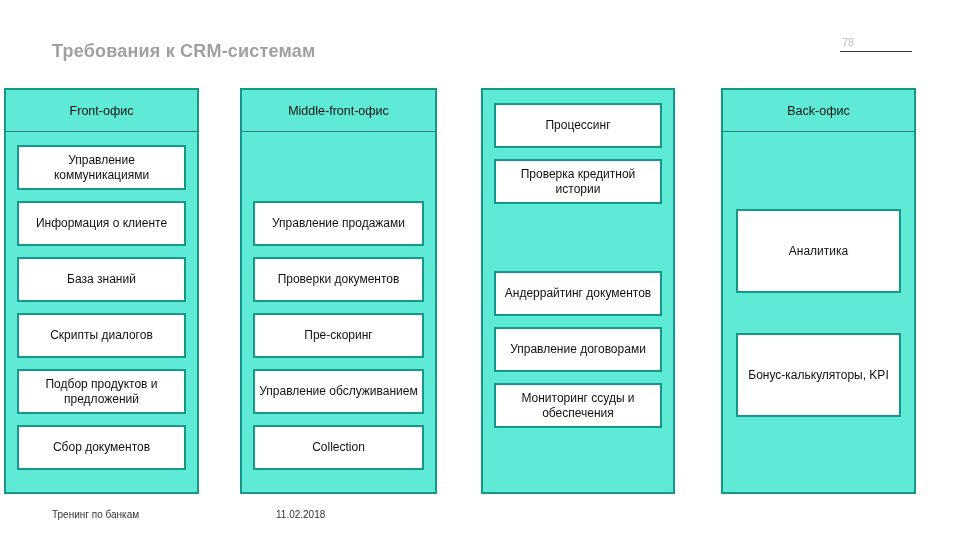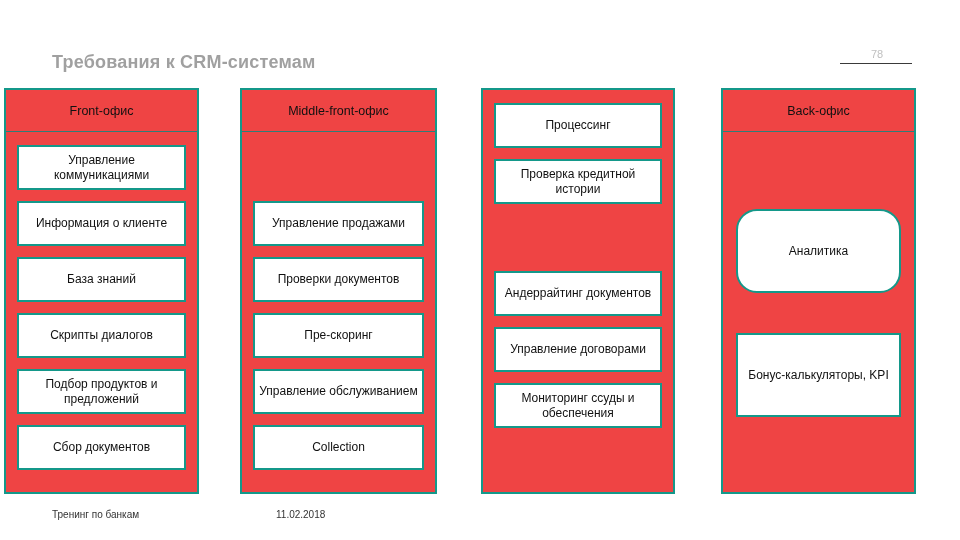--- a/index.html
+++ b/index.html
@@ -20,30 +20,29 @@
   
   .slide-title {
     position: absolute;
     left: 52px;
     top: 41px;
     font-size: 18px;
     font-weight: bold;
     color: #a0a0a0;
     letter-spacing: 0.2px;
     white-space: nowrap;
-    margin-top: 11px;
   }
 
   
   .page-num-wrap {
     position: absolute;
     right: 48px;
-    top: 48px;
+    top: 36px;
     width: 72px;
-    text-align: center;
+    text-align: left;
   }
   .page-num {
     font-size: 11px;
     color: #c0c0c0;
     line-height: 13px;
     padding-left: 2px;
   }
   .page-rule {
     margin-top: 2px;
     border-bottom: 1.6px solid #3a3a3a;
@@ -57,21 +56,21 @@
     top: 0;
     width: 960px;
     height: 540px;
   }
   .col {
     position: absolute;
     top: 88px;
     height: 406px;
     box-sizing: border-box;
     border: 2px solid #14988a;
-    background: #ef4444;
+    background: #5eead4;
   }
   .col-c1 { left: 4px;   width: 195px; }
   .col-c2 { left: 240px; width: 197px; }
   .col-c3 { left: 481px; width: 194px; }
   .col-c4 { left: 721px; width: 195px; }
 
   .col-head {
     box-sizing: border-box;
     height: 42px;
     border-bottom: 1px solid #2f7d78;
@@ -117,21 +116,21 @@
   .col-c1 .card.i4, .col-c2 .card.i4, .col-c3 .card.i4 { top: 237px; }
   .col-c1 .card.i5, .col-c2 .card.i5, .col-c3 .card.i5 { top: 293px; }
 
   
   .col-c4 .card {
     left: 13px;
     right: 13px;
     width: auto;
     height: 84px;
   }
-  .col-c4 .card.i0 { top: 77px; border-radius: 21px;  }
+  .col-c4 .card.i0 { top: 77px;  }
   .col-c4 .card.i1 { top: 201px; }
 
   
   .footer-left {
     position: absolute;
     left: 52px;
     top: 509px;
     font-size: 10px;
     color: #333333;
     white-space: nowrap;

